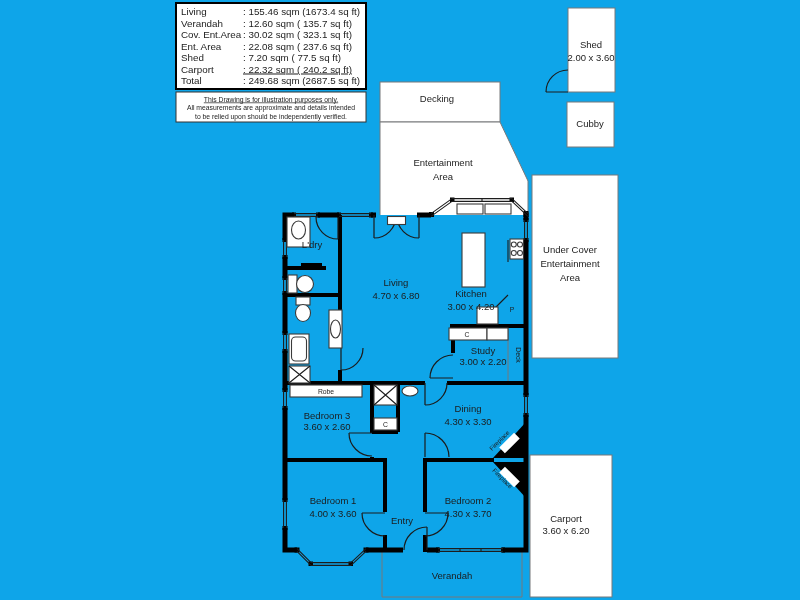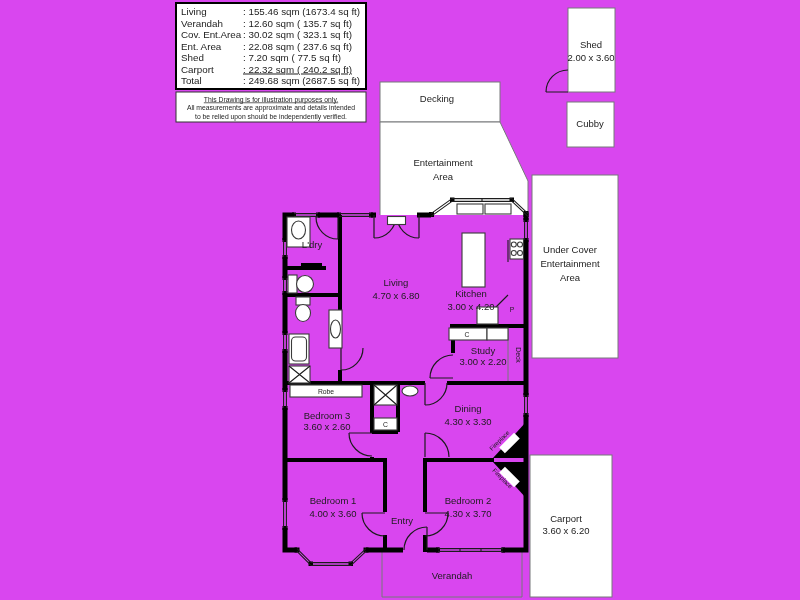--- a/index.html
+++ b/index.html
@@ -1,16 +1,16 @@
 <!DOCTYPE html>
 <html><head>
 <meta charset="utf-8">
 <style>
   html,body{margin:0;padding:0;background:#fff;}
-  #stage{position:relative;width:800px;height:600px;background:#d946ef;overflow:hidden;
+  #stage{position:relative;width:800px;height:600px;background:#0ea5e9;overflow:hidden;
          font-family:"Liberation Sans",sans-serif;}
   svg text{fill:#1c1c1c;}
   .room{font-size:9.5px;text-anchor:middle;}
   .small{font-size:6.8px;text-anchor:middle;}
   .tiny{font-size:6.2px;text-anchor:middle;}
   .legend{font-size:9.8px;}
   .disc{font-size:6.8px;text-anchor:middle;}
   .out{fill:#fff;stroke:#77787b;stroke-width:1;}
   .wallx{stroke:#000;stroke-width:5;fill:none;}
   .walli{stroke:#000;stroke-width:4;fill:none;}

